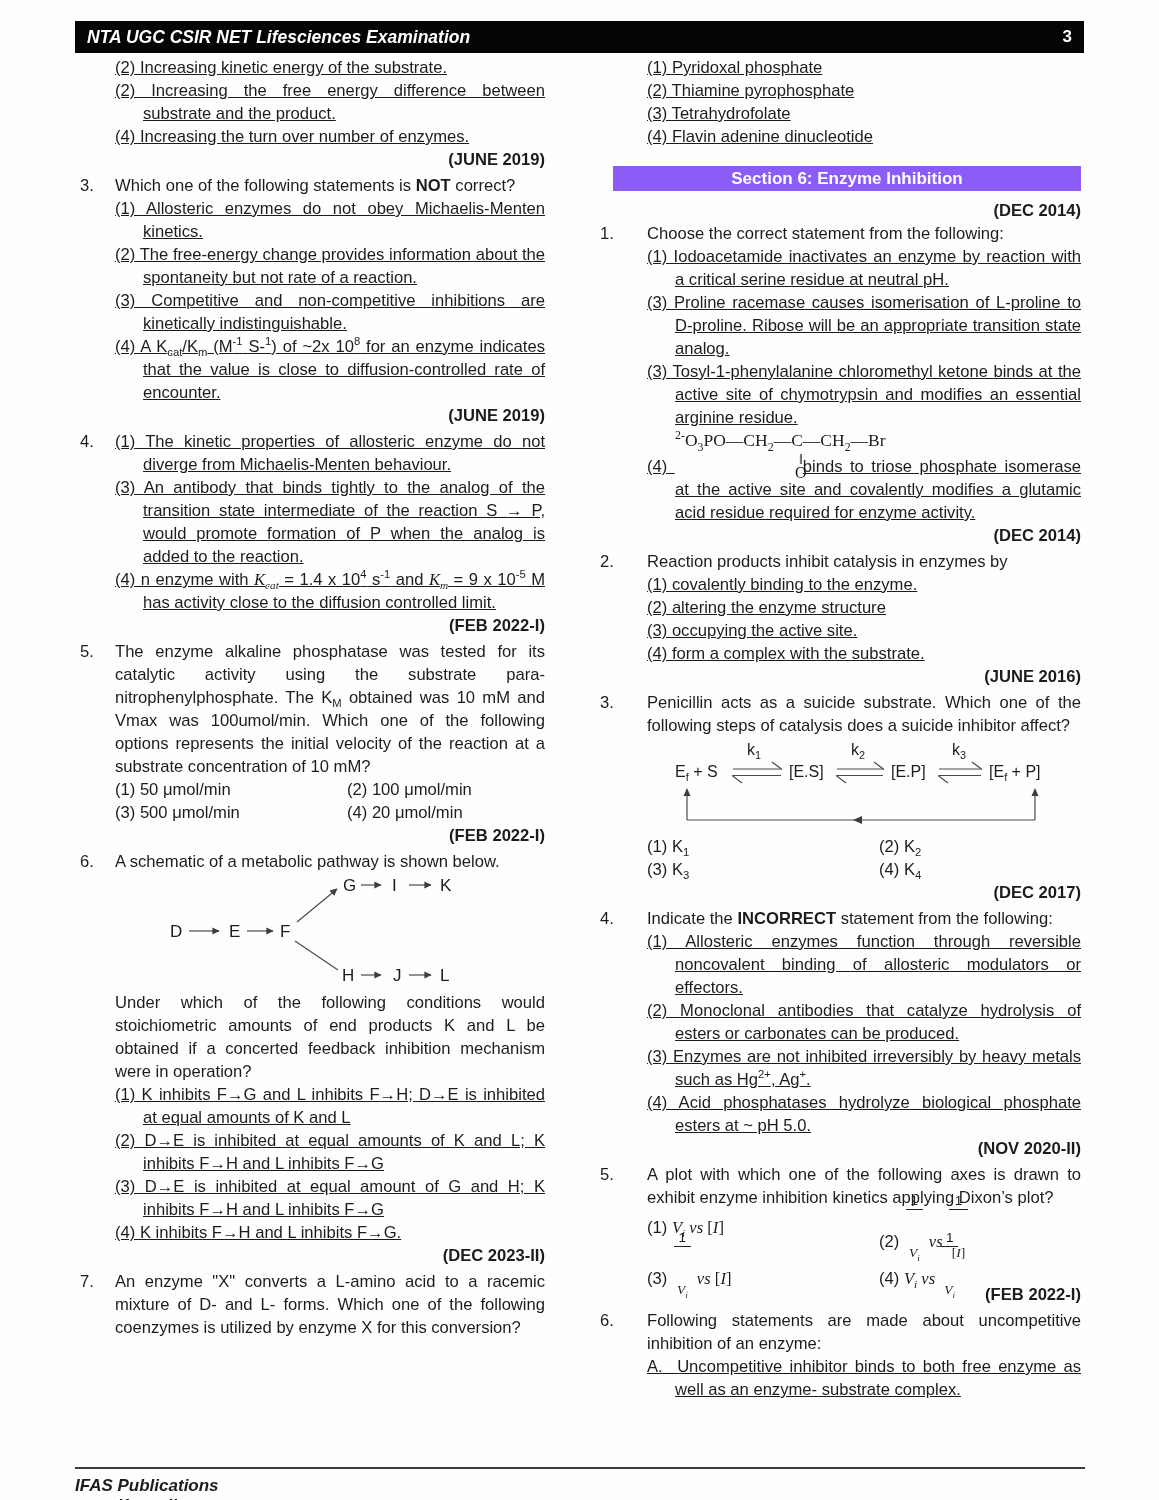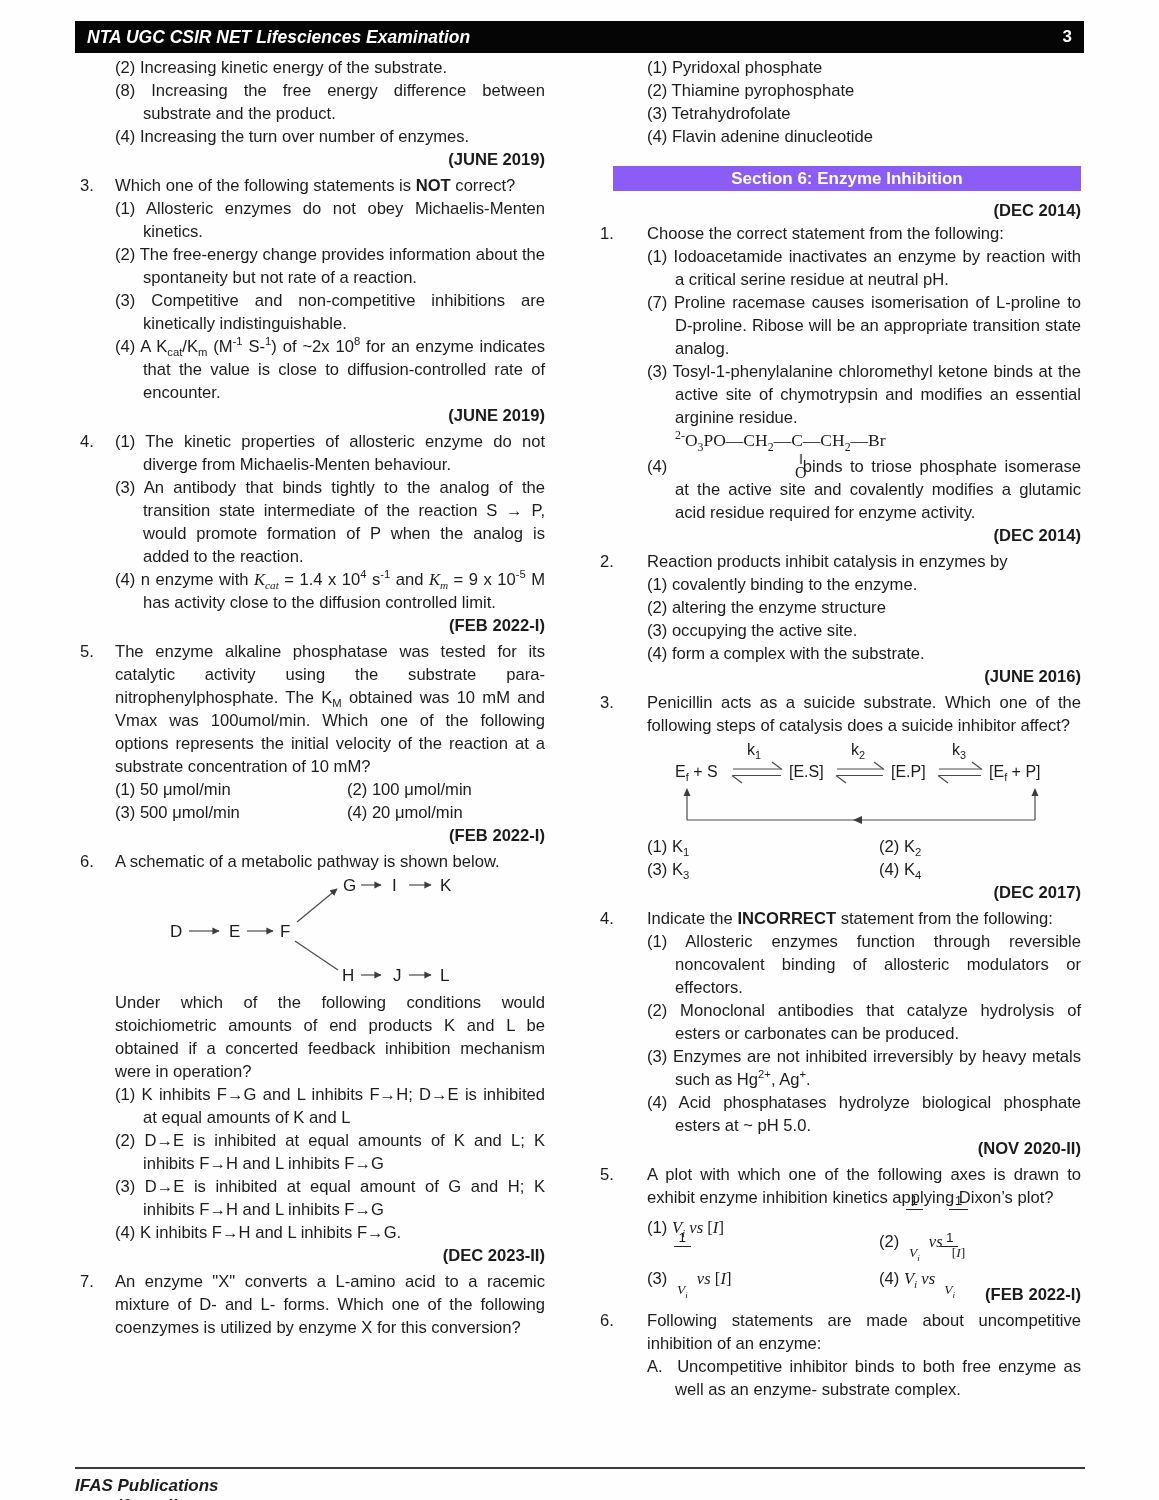--- a/index.html
+++ b/index.html
@@ -15,21 +15,21 @@
   
   .cols{position:absolute;top:56px;left:80px;width:1001px;display:flex;gap:55px;}
   .col{font-size:16.6px;line-height:23px;}
   .col-l{width:465px;}
   .col-r{width:481px;}
 
   .q{position:relative;padding-left:35px;margin-bottom:3px;}
   .col-r .q{padding-left:47px;}
   .qnum{position:absolute;left:0;top:0;}
   .stem{text-align:justify;}
-  .opt{padding-left:28px;text-indent:-28px;text-align:justify;}
+  .opt{padding-left:28px;text-indent:-28px;text-align:justify;text-decoration:underline;}
   .optrow{display:flex;}
   .optrow .oa{width:232px;flex-shrink:0;}
   .optrow-tall{height:37px;align-items:center;}
   .date{text-align:right;font-weight:bold;}
 
   sup,sub{font-size:68%;line-height:0;}
   .mth{font-family:"Liberation Serif",serif;margin-top:36px;}
 
   
   .sechdr{background:#8b5cf6;color:#fff;text-align:center;font-weight:bold;font-size:17px;
@@ -74,21 +74,21 @@
     <span>NTA UGC CSIR NET Lifesciences Examination</span>
     <span class="pgno">3</span>
   </div>
 
   <div class="cols">
 
     <div class="col col-l">
 
       <div class="q">
         <div class="opt">(2) Increasing kinetic energy of the substrate.</div>
-        <div class="opt">(8) Increasing the free energy difference between substrate and the product.</div>
+        <div class="opt">(2) Increasing the free energy difference between substrate and the product.</div>
         <div class="opt">(4) Increasing the turn over number of enzymes.</div>
         <div class="date">(JUNE 2019)</div>
       </div>
 
       <div class="q">
         <span class="qnum">3.</span>
         <div class="stem">Which one of the following statements is <b>NOT</b> correct?</div>
         <div class="opt">(1) Allosteric enzymes do not obey Michaelis-Menten kinetics.</div>
         <div class="opt">(2) The free-energy change provides information about the spontaneity but not rate of a reaction.</div>
         <div class="opt">(3) Competitive and non-competitive inhibitions are kinetically indistinguishable.</div>
@@ -175,21 +175,21 @@
         <div class="opt">(4) Flavin adenine dinucleotide</div>
       </div>
 
       <div class="sechdr">Section 6: Enzyme Inhibition</div>
       <div class="date">(DEC 2014)</div>
 
       <div class="q">
         <span class="qnum">1.</span>
         <div class="stem">Choose the correct statement from the following:</div>
         <div class="opt">(1) Iodoacetamide inactivates an enzyme by reaction with a critical serine residue at neutral pH.</div>
-        <div class="opt">(7) Proline racemase causes isomerisation of L-proline to D-proline. Ribose will be an appropriate transition state analog.</div>
+        <div class="opt">(3) Proline racemase causes isomerisation of L-proline to D-proline. Ribose will be an appropriate transition state analog.</div>
         <div class="opt">(3) Tosyl-1-phenylalanine chloromethyl ketone binds at the active site of chymotrypsin and modifies an essential arginine residue.</div>
 
         <div class="chem">
           <span><sup>2-</sup>O<sub>3</sub>PO—CH<sub>2</sub>—C—CH<sub>2</sub>—Br</span>
           <span class="dbl">‖</span>
           <span class="oxy">O</span>
         </div>
 
         <div class="opt"><span>(4)</span> <span class="spacer"></span><span>binds to triose phosphate isomerase at the active site and covalently modifies a glutamic acid residue required for enzyme activity.</span></div>
         <div class="date">(DEC 2014)</div>

